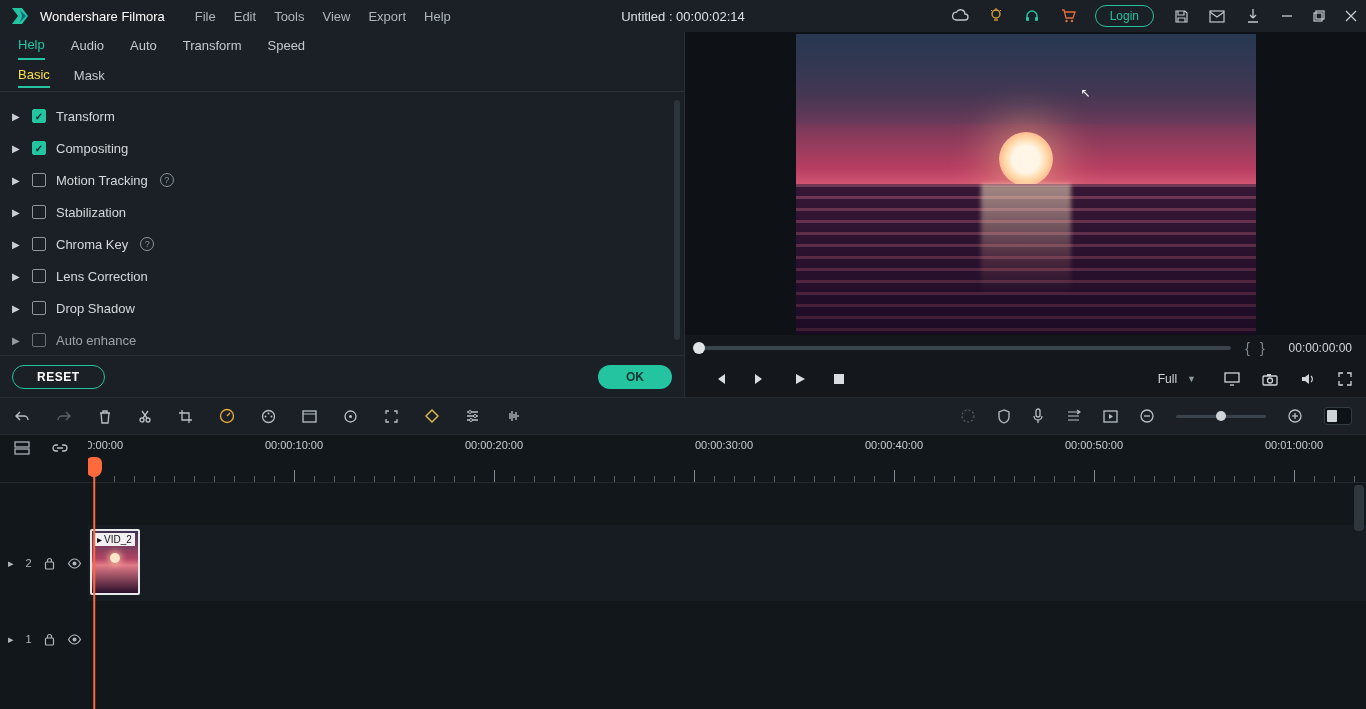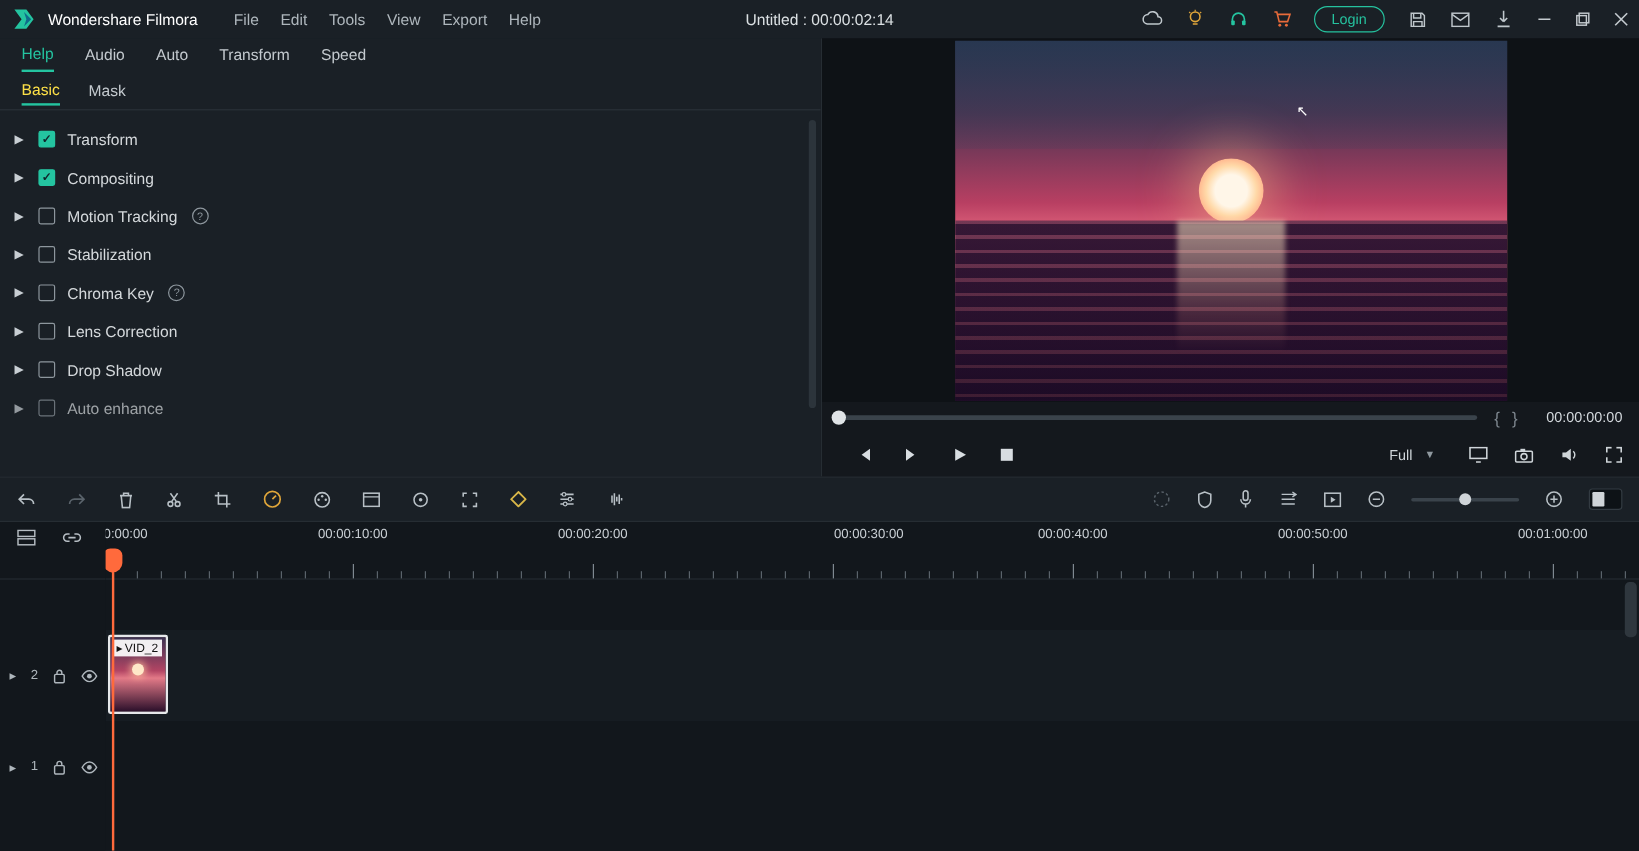--- a/index.html
+++ b/index.html
@@ -230,20 +230,24 @@
         <div class="disclosure">▶</div>
         <div class="chk"></div>
         <div class="lbl">Drop Shadow</div>
       </div>
       <div class="prop-row" style="opacity:.7">
         <div class="disclosure">▶</div>
         <div class="chk"></div>
         <div class="lbl">Auto enhance</div>
       </div>
       <div class="props-scroll"></div>
+    </div>
+    <div class="panel-footer">
+      <button class="reset-btn">RESET</button>
+      <button class="ok-btn">OK</button>
     </div>
   </div>
 
   <div class="preview-pane">
     <div class="viewer">
       <div class="sunset">
         <div class="clouds"></div>
         <div class="sun"></div>
         <div class="waves"></div>
         <div class="reflection"></div>

